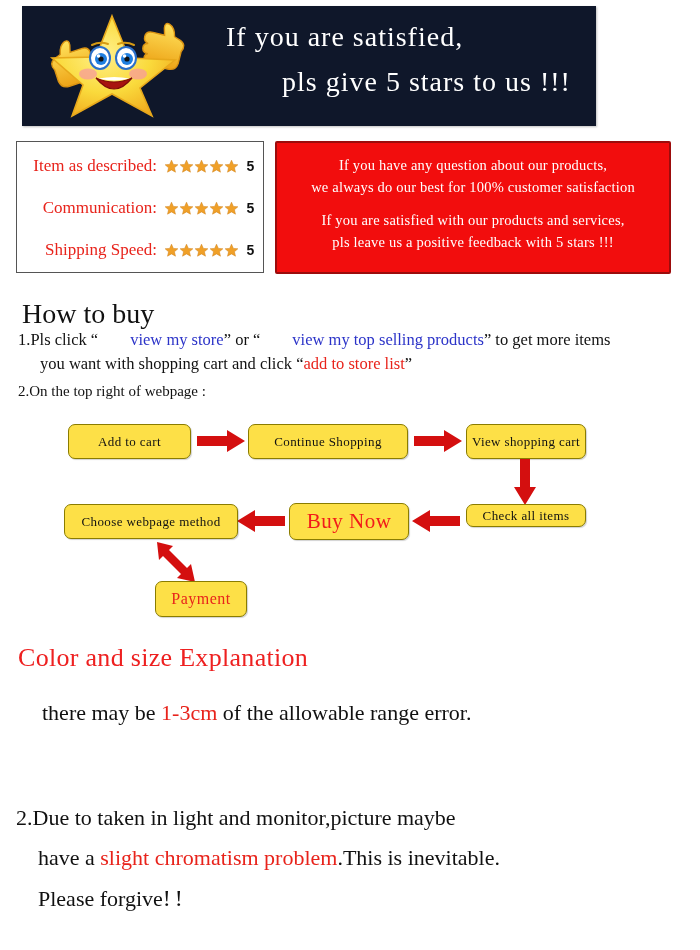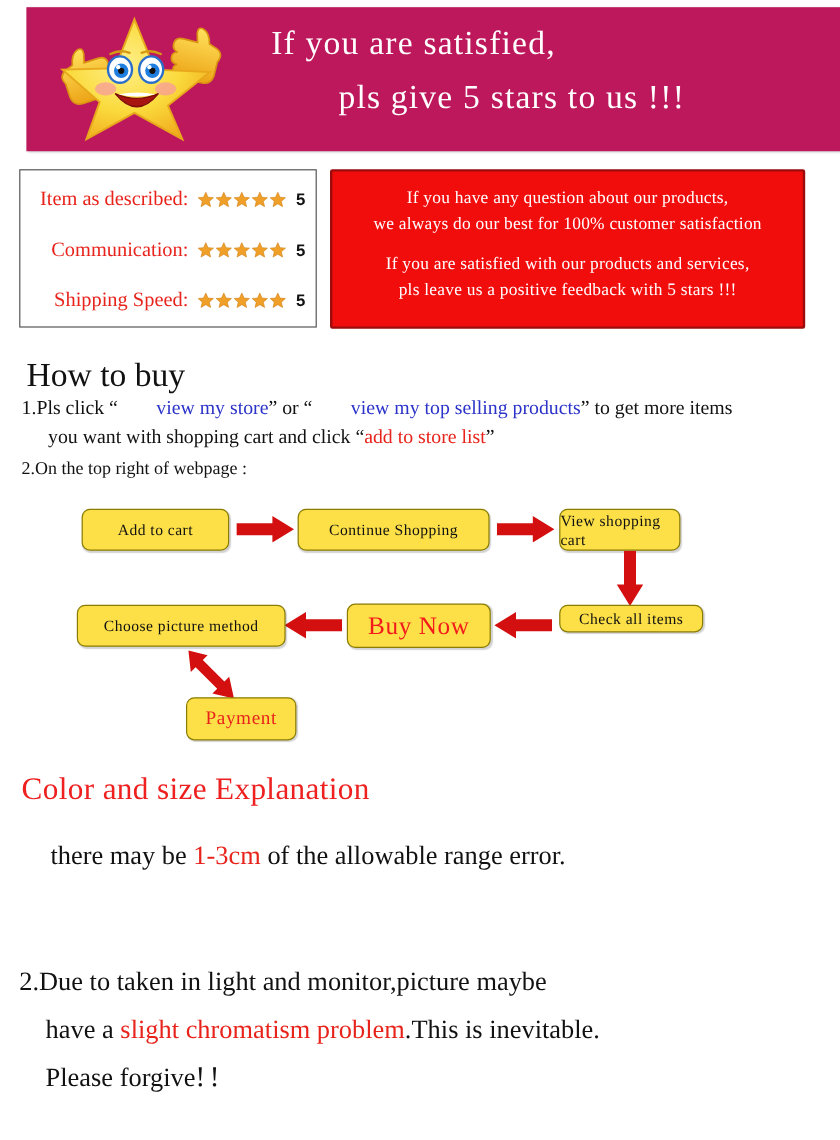--- a/index.html
+++ b/index.html
@@ -7,22 +7,22 @@
     width:700px;height:950px;
     background:#fff;
     font-family:"Liberation Serif","DejaVu Serif",serif;
     overflow:hidden;
     position:relative;
   }
   .page{position:relative;width:700px;height:950px;}
 
   
   .banner{
-    position:absolute;left:22px;top:6px;width:679px;height:120px;
-    background:#be185d;
+    position:absolute;left:22px;top:6px;width:574px;height:120px;
+    background:#0f172a;
     box-shadow:1px 1px 2px rgba(0,0,0,.25);
   }
   .banner-star{
     position:absolute;left:12px;top:6px;width:170px;height:108px;
   }
   .banner-text{
     position:absolute;left:190px;top:8px;width:445px;height:104px;
     color:#fff;
   }
   .banner-line1{
@@ -257,21 +257,21 @@
   </div>
 
   <div class="fbox" style="left:248px;top:424px;width:160px;height:35px;">Continue Shopping</div>
 
   <div class="arrow" style="left:414px;top:430px;">
     <svg width="48" height="22" viewBox="0 0 48 22">
         <path d="M0 6 h30 V0 l18 11 -18 11 V16 H0 Z" fill="#d40f0f"></path>
       </svg>
   </div>
 
-  <div class="fbox" style="left:466px;top:424px;width:101px;height:35px;">View shopping cart</div>
+  <div class="fbox" style="left:466px;top:424px;width:120px;height:35px;">View shopping cart</div>
 
   <div class="arrow" style="left:513px;top:459px;">
     <svg width="24" height="46" viewBox="0 0 24 46">
         <path d="M7 0 h10 v28 h6 L12 46 1 28 h6 Z" fill="#d40f0f"></path>
       </svg>
   </div>
 
   <div class="fbox" style="left:466px;top:504px;width:120px;height:23px;">Check all items</div>
 
   <div class="arrow" style="left:410px;top:510px;">
@@ -281,21 +281,21 @@
   </div>
 
   <div class="fbox buy" style="left:289px;top:503px;width:120px;height:37px;">Buy Now</div>
 
   <div class="arrow" style="left:235px;top:510px;">
     <svg width="50" height="22" viewBox="0 0 50 22">
         <path d="M50 6 H20 V0 L2 11 20 22 V16 h30 Z" fill="#d40f0f"></path>
       </svg>
   </div>
 
-  <div class="fbox" style="left:64px;top:504px;width:174px;height:35px;">Choose picture method</div>
+  <div class="fbox" style="left:64px;top:504px;width:174px;height:35px;">Choose webpage method</div>
 
   <div class="arrow" style="left:155px;top:540px;">
     <svg width="46" height="46" viewBox="0 0 46 46">
         <path d="M2 2 L18 6 L14 10 L32 28 L36 24 L40 42 L22 38 L26 34 L8 16 L4 20 Z" fill="#d40f0f"></path>
       </svg>
   </div>
 
   <div class="fbox pay" style="left:155px;top:581px;width:92px;height:36px;">Payment</div>
 
   <div class="cs-title">Color and size Explanation</div>

